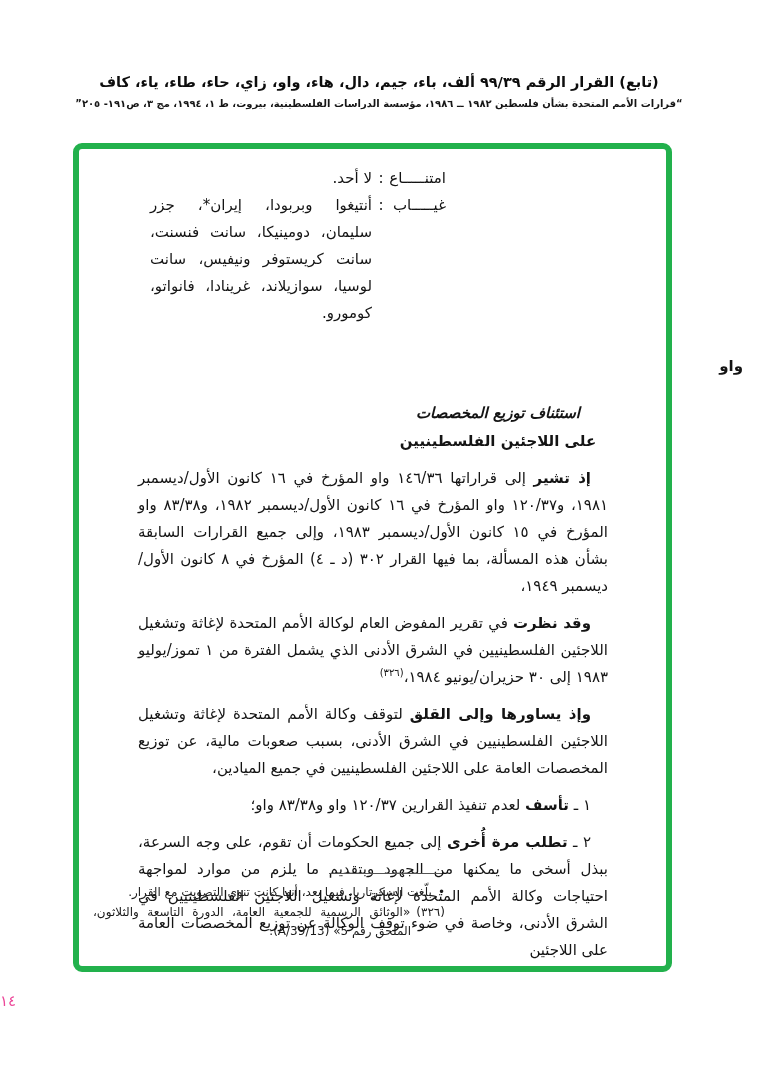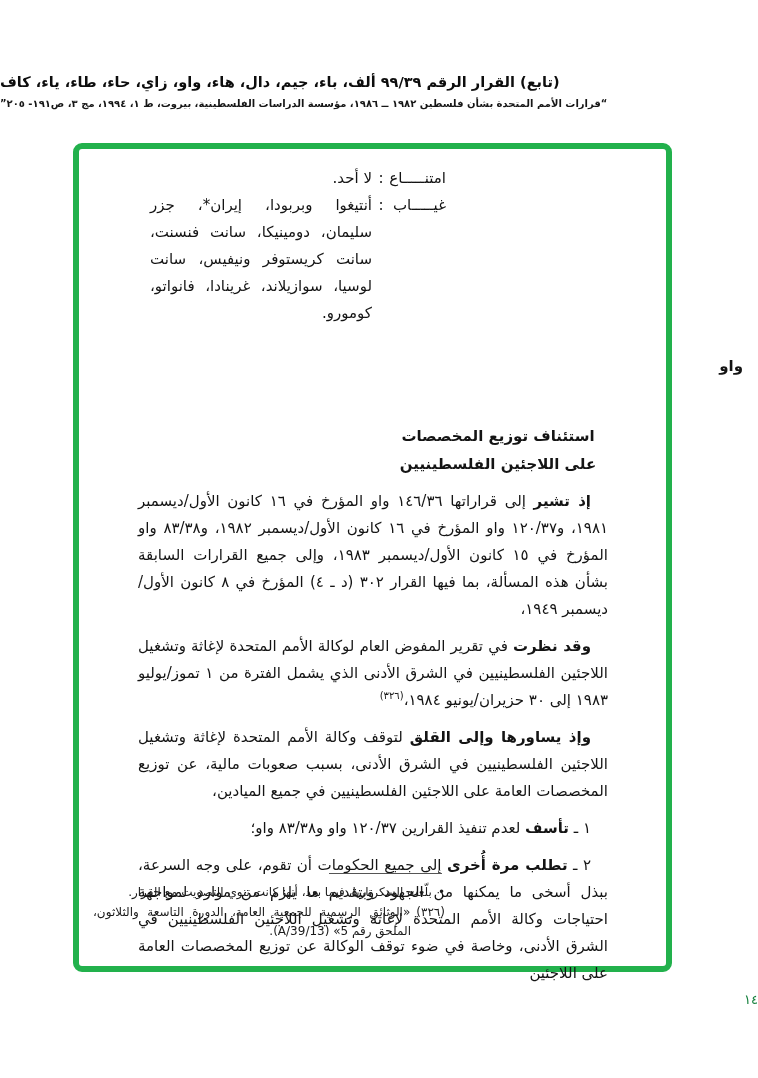--- a/index.html
+++ b/index.html
@@ -1,58 +1,58 @@
 <!DOCTYPE html>
 <html lang="ar" dir="rtl"><head>
 <meta charset="utf-8">
 <style>
   html,body{margin:0;padding:0;}
   body{
     width:758px;height:1078px;background:#ffffff;position:relative;
     font-family:"DejaVu Sans", sans-serif;color:#111;direction:rtl;
     overflow:hidden;
   }
-  .header{position:absolute;top:74px;right:0;left:0;text-align:left;}
+  .header{position:absolute;top:74px;right:0;left:0;text-align:center;}
   .header .h1{font-size:14.5px;font-weight:bold;letter-spacing:0;color:#0d0d0d;}
   .header .h2{font-size:10px;font-weight:bold;margin-top:8px;color:#161616;}
 
   .green-box{
     position:absolute;left:73px;top:143px;width:599px;height:829px;
     border:6px solid #22b14c;border-radius:9px;box-sizing:border-box;
     background:transparent;
   }
   .main-col{
     position:absolute;top:16px;right:48px;width:490px;
     font-size:15px;line-height:27px;text-align:justify;color:#141414;
   }
   .vote-block{margin-right:172px;margin-bottom:2px;}
   .vote-row{display:flex;align-items:flex-start;}
   .vote-label{width:56px;flex:0 0 56px;white-space:nowrap;}
   .vote-colon{flex:0 0 18px;text-align:center;}
   .vote-value{width:222px;flex:0 0 222px;text-align:justify;}
 
   .sec-letter{text-align:right;font-weight:bold;margin-top:26px;margin-right:-125px;width:490px;}
   .sec-title{text-align:center;font-weight:bold;margin-right:-125px;width:490px;line-height:28px;}
-  .sec-title.first{margin-top:42px;}
+  .sec-title.first{margin-top:19px;font-style:italic;}
 
   .opening{margin-top:24px;text-indent:44px;font-weight:bold;text-align:right;}
   p.body-par{margin:10px;text-indent:17px;}
   p.body-par b{font-weight:bold;}
   sup.fn-ref{font-size:10px;line-height:0;vertical-align:6px;}
 
   .footnotes{
     position:absolute;top:724px;left:14px;width:352px;direction:rtl;
     font-size:12px;line-height:19.5px;color:#1a1a1a;text-align:right;
   }
   .fn-rule{width:113px;height:1px;background:#555;margin:0 3px 9px auto;margin-right:3px;}
   .fn{padding-right:34px;text-indent:-34px;margin:0;text-align:justify;}
   .fn .fn-marker{padding-left:6px;}
 
-  .page-number{position:absolute;top:992px;left:0;right:0;text-align:right;
-    font-size:13px;color:#15803d;letter-spacing:4px;}
+  .page-number{position:absolute;top:992px;left:0;right:0;text-align:left;
+    font-size:15px;color:#ec4899;letter-spacing:4px;}
 </style>
 </head>
 <body>
 
 <div class="header">
   <div class="h1">(تابع) القرار الرقم ٩٩/٣٩ ألف، باء، جيم، دال، هاء، واو، زاي، حاء، طاء، ياء، كاف</div>
   <div class="h2">“قرارات الأمم المتحدة بشأن فلسطين ١٩٨٢ ــ ١٩٨٦، مؤسسة الدراسات الفلسطينية، بيروت، ط ١، ١٩٩٤، مج ٣، ص١٩١- ٢٠٥”</div>
 </div>
 
 <div class="green-box">

